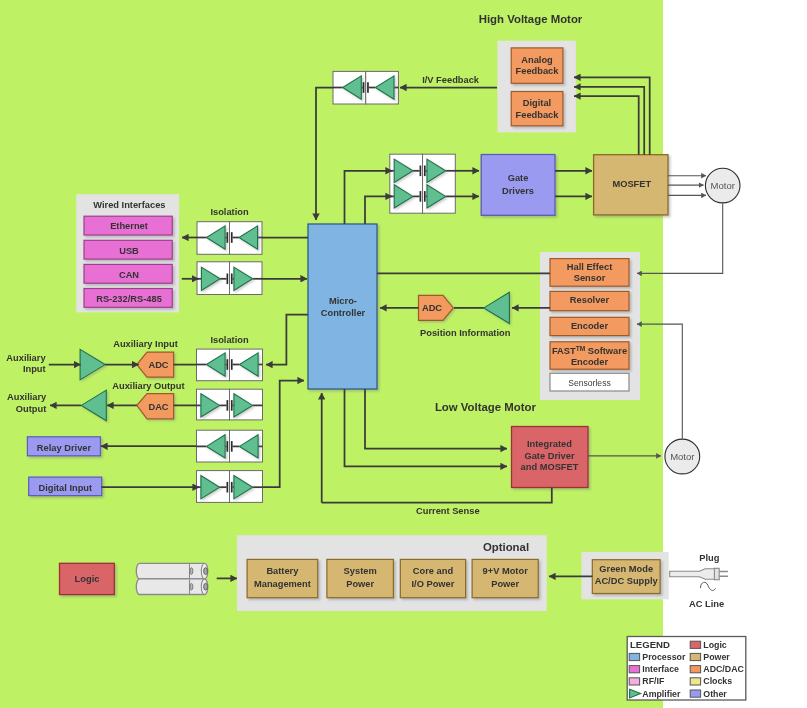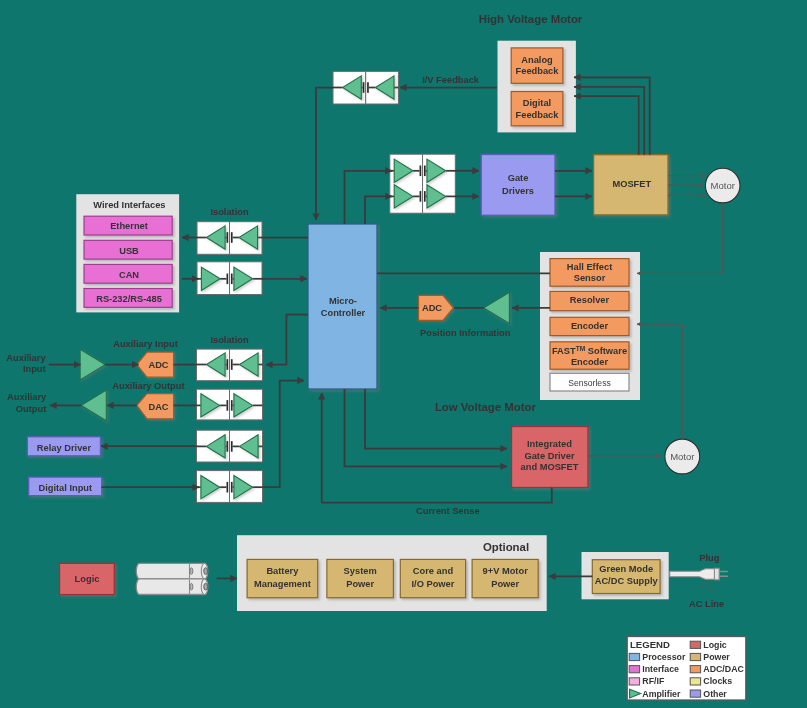--- a/index.html
+++ b/index.html
@@ -1,17 +1,17 @@
 <!DOCTYPE html>
 <html><head>
 <meta charset="utf-8">
 <style>
 html,body{margin:0;padding:0;background:#ffffff;}
 body{width:807px;height:708px;overflow:hidden;font-family:"Liberation Sans",sans-serif;}
-#diagram{position:relative;width:807px;height:708px;background:#0f766e;}
+#diagram{position:relative;width:663px;height:708px;background:#bef264;}
 svg{display:block;}
 text{font-family:"Liberation Sans",sans-serif;font-weight:bold;fill:#333333;}
 text{text-anchor:middle;}
 text[text-anchor="start"]{text-anchor:start;}
 text[text-anchor="end"]{text-anchor:end;}
 .sec{font-size:11.4px;}
 .bx{font-size:9.3px;}
 .sm{font-size:9.5px;fill:#555;font-weight:normal;}
 .sns{font-size:8.6px;fill:#3b3b3b;font-weight:normal;}
 </style>

